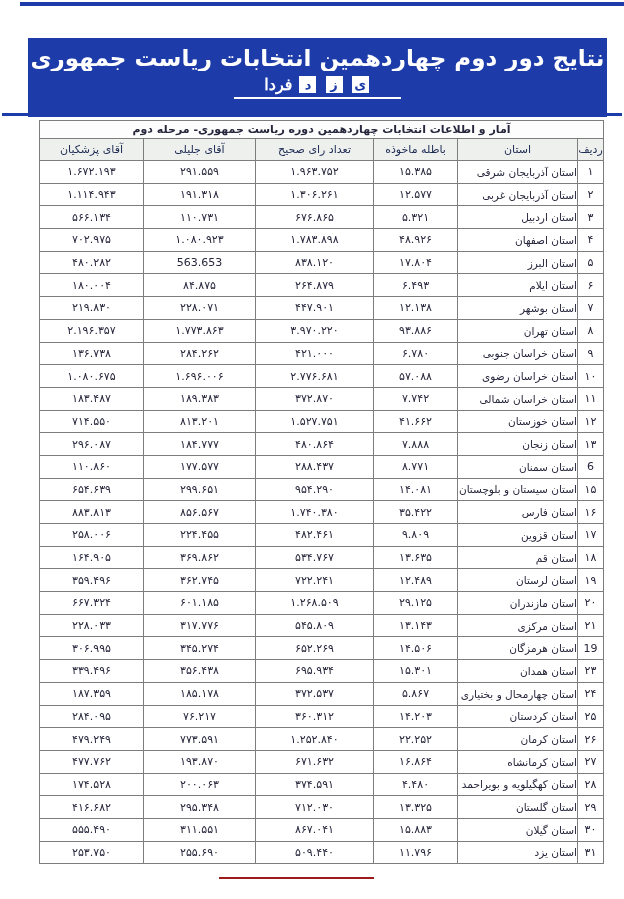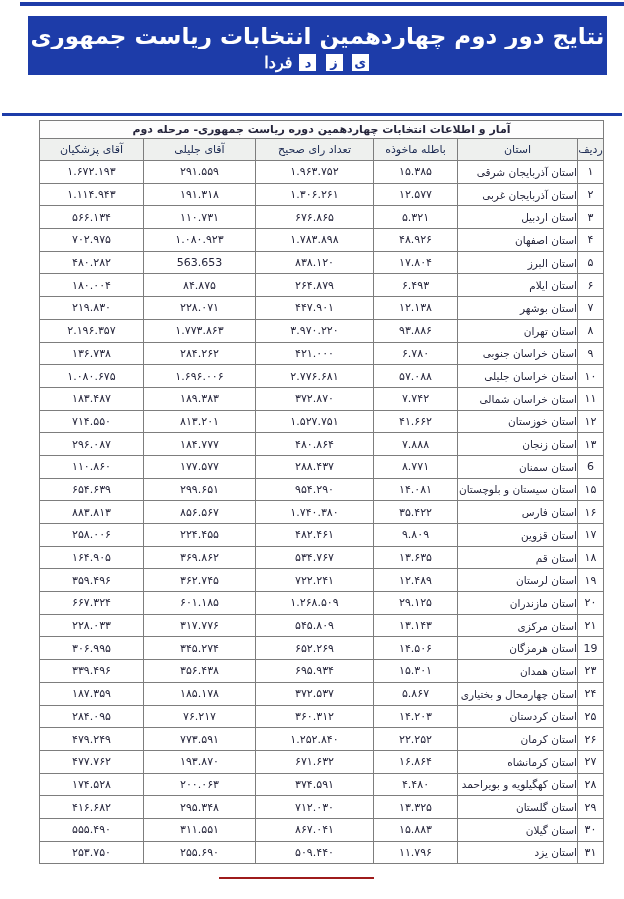--- a/index.html
+++ b/index.html
@@ -8,21 +8,21 @@
     --border-gray:#7d7d7d;
     --header-bg:#eef0ee;
     --text-dark:#26263c;
   }
   html,body{margin:0;padding:0;background:#fff;}
   body{width:624px;height:899px;font-family:"DejaVu Sans",sans-serif;}
   .page{position:relative;width:624px;height:899px;overflow:hidden;background:#fff;direction:rtl;}
 
   .top-strip{position:absolute;top:2px;left:20px;width:604px;height:4px;background:var(--banner-blue);}
 
-  .banner{position:absolute;top:16px;left:28px;width:579px;height:59px;background:var(--banner-blue);color:#fff;text-align:center;}
+  .banner{position:absolute;top:38px;left:28px;width:579px;height:79px;background:var(--banner-blue);color:#fff;text-align:center;}
   .banner-title{margin-top:7px;font-size:23px;font-weight:bold;white-space:nowrap;overflow:hidden;}
   .logo{display:inline-block;margin-top:3px;padding:0 30px 3px 30px;border-bottom:2px solid #fff;direction:rtl;}
   .logo-box{display:inline-block;width:17px;height:17px;margin:0 2px;background:#fff;color:var(--banner-blue);
             font-size:13px;font-weight:bold;line-height:18px;text-align:center;vertical-align:middle;}
   .logo-word{display:inline-block;color:#fff;font-size:16px;font-weight:bold;vertical-align:middle;font-family:Liberation Serif, serif;}
 
   .blue-rule{position:absolute;top:113px;left:2px;width:620px;height:3px;background:var(--banner-blue);}
 
   table.results{position:absolute;top:120px;right:20px;width:564px;border-collapse:collapse;table-layout:fixed;direction:rtl;border-radius:23px;}
   table.results td,table.results th{border:1px solid var(--border-gray);font-size:11px;color:var(--text-dark);
@@ -144,21 +144,21 @@
         <tr>
           <td class="num">۹</td>
           <td class="province">استان خراسان جنوبی</td>
           <td class="num">۶.۷۸۰</td>
           <td class="num">۴۲۱.۰۰۰</td>
           <td class="num">۲۸۴.۲۶۲</td>
           <td class="num">۱۳۶.۷۳۸</td>
         </tr>
         <tr>
           <td class="num">۱۰</td>
-          <td class="province">استان خراسان جلیلی</td>
+          <td class="province">استان خراسان رضوی</td>
           <td class="num">۵۷.۰۸۸</td>
           <td class="num">۲.۷۷۶.۶۸۱</td>
           <td class="num">۱.۶۹۶.۰۰۶</td>
           <td class="num">۱.۰۸۰.۶۷۵</td>
         </tr>
         <tr>
           <td class="num">۱۱</td>
           <td class="province">استان خراسان شمالی</td>
           <td class="num">۷.۷۴۲</td>
           <td class="num">۳۷۲.۸۷۰</td>

